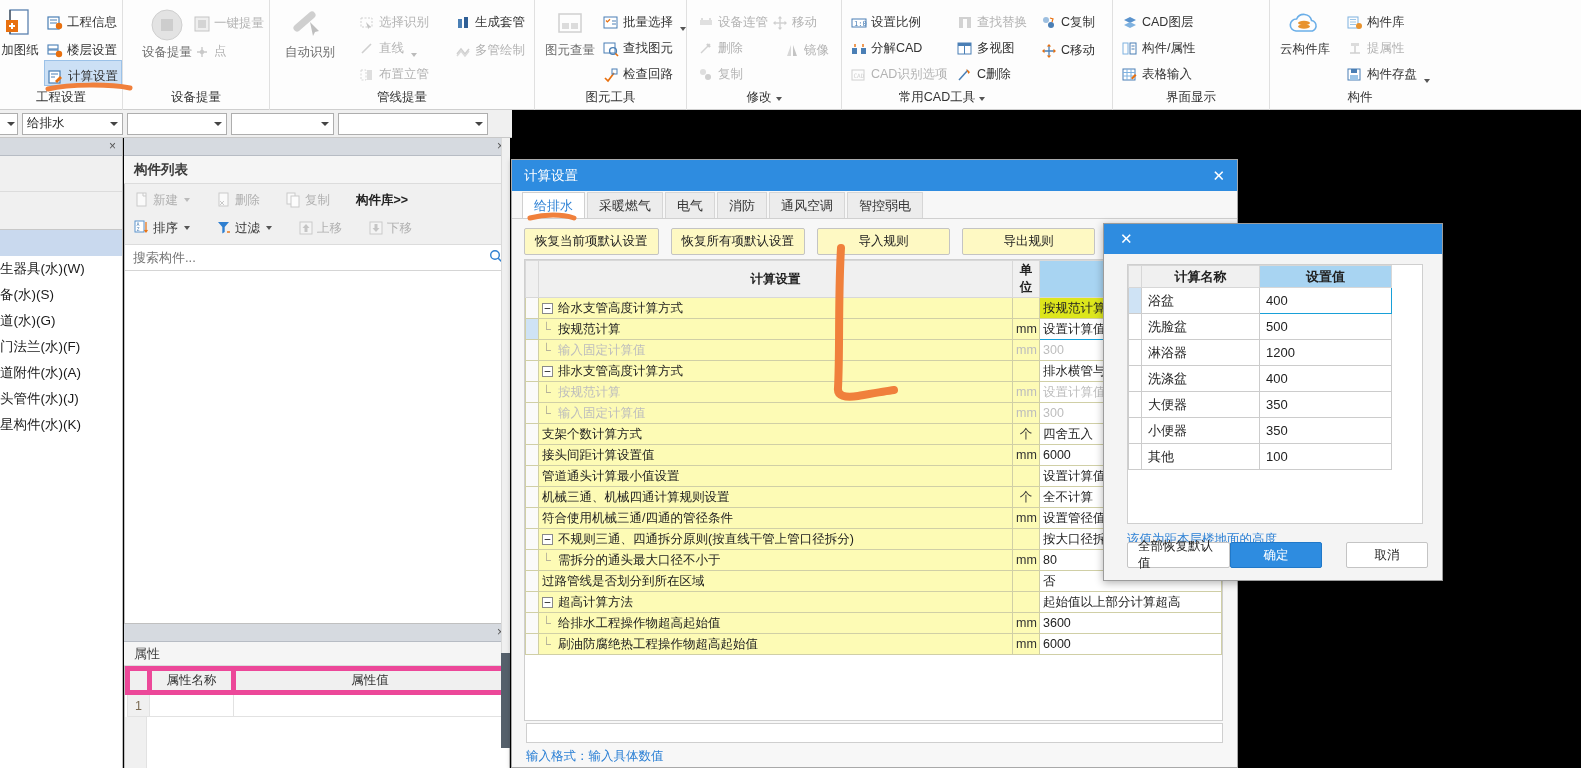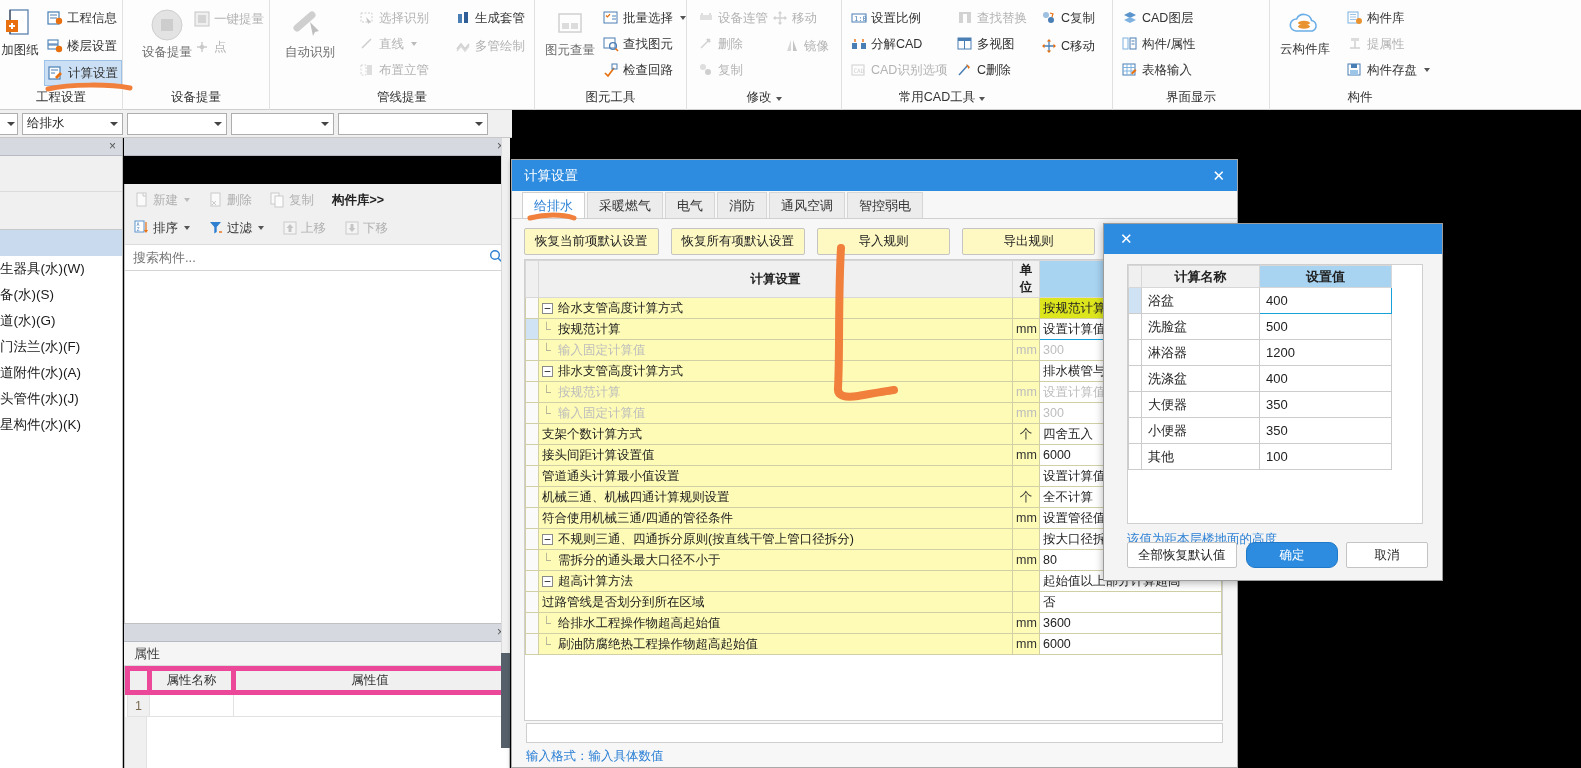--- a/index.html
+++ b/index.html
@@ -28,21 +28,21 @@
   .rgroup-title {
     position: absolute; bottom: 4px; left:0; right:0;
     text-align: center; font-size: 12.5px; color: #333;
   }
   .big-btn {
     position: absolute; text-align:center; width: 64px;
   }
   .big-btn .lbl { font-size: 12.5px; color:#6d6d6d; margin-top:2px; }
   .big-btn.enabled .lbl { color:#333; }
   .sm-btn {
-    position: absolute; height: 26px; display:flex; align-items:center;
+    position: absolute; height: 26px; display:flex; align-items:flex-end;
     gap: 4px; padding: 0 3px; font-size: 12.5px; color:#333; white-space: nowrap;
   }
   .sm-btn.disabled { color:#b3b3b3; }
   .sm-btn.sel {
     background: #cce0f5; border: 1px solid #9cc2e8;
   }
   .ic { width:16px; height:16px; flex:none; display:inline-block; position:relative; }
   .caret {
     width:0;height:0;border-left:3.5px solid transparent;border-right:3.5px solid transparent;
     border-top:4px solid #555; display:inline-block; margin-left:3px;
@@ -94,21 +94,21 @@
   .tree-item.sel { background:#c9d9ee; }
 
   
   .complist {
     position:absolute; left:124px; top:138px; width:386px; height:375px;
     background:#fff; border:1px solid #c0c0c0; border-top:none;
   }
   .cl-toolbar {
     background:#f0f0f0; border-bottom:1px solid #dcdcdc; padding:2px 4px;
   }
-  .cl-row { display:flex; align-items:center; height:28px; gap:8px; }
+  .cl-row { display:flex; align-items:center; height:28px; gap:16px; }
   .cl-btn { display:flex; align-items:center; gap:3px; font-size:12.5px; padding:2px 5px; color:#333; white-space:nowrap;}
   .cl-btn.disabled { color:#b0b0b0; }
   .cl-btn.link { color:#222; font-weight:bold; }
   .cl-search {
     height:26px; border-bottom:1px solid #d5d5d5; display:flex; align-items:center;
     padding:12px 6px; background:#fff;
   }
   .cl-search input {
     flex:1; border:none; outline:none; font-size:13px; color:#999;
     font-family:"Liberation Sans", sans-serif; background:transparent;
@@ -619,20 +619,21 @@
         <div class="tree-item"><span>门法兰(水)(F)</span></div>
         <div class="tree-item"><span>道附件(水)(A)</span></div>
         <div class="tree-item"><span>头管件(水)(J)</span></div>
         <div class="tree-item"><span>星构件(水)(K)</span></div>
       </div>
     </div>
 
     <div style="position:absolute;left:124px;top:28px;width:386px;height:18px;background:#d6dae0;border-bottom:1px solid #b7bcc4;">
       <span style="position:absolute;right:6px;top:1px;font-size:12px;color:#555;">×</span>
     </div>
+    <div style="position:absolute;left:124px;top:46px;width:386px;height:28px;background:#f5f5f5;border-bottom:1px solid #dcdcdc;display:flex;align-items:center;padding-left:10px;font-size:13.5px;font-weight:bold;color:#3a3a3a;">构件列表</div>
 
     <div class="complist" style="top:74px;height:440px;">
       <div class="cl-toolbar">
         <div class="cl-row">
           <div class="cl-btn disabled">
             <span class="ic"><svg width="16" height="16">
                   <rect x="3" y="1" width="9" height="13" fill="#fafafa" stroke="#cacaca"></rect>
                   <path d="M9 1v3h3" fill="none" stroke="#cacaca"></path>
                 </svg></span>
             <span>新建</span>
@@ -870,30 +871,30 @@
 
           <tr>
             <td class="gut"></td>
             <td class="nm ind2"><span class="elbow">└</span><span>需拆分的通头最大口径不小于</span></td>
             <td class="unit">mm</td>
             <td class="val">80</td>
           </tr>
 
           <tr>
             <td class="gut"></td>
+            <td class="nm ind1">过路管线是否划分到所在区域</td>
+            <td class="unit"></td>
+            <td class="val">否</td>
+          </tr>
+
+          <tr>
+            <td class="gut"></td>
             <td class="nm"><span class="tog">−</span><span>超高计算方法</span></td>
             <td class="unit"></td>
             <td class="val">起始值以上部分计算超高</td>
-          </tr>
-
-          <tr>
-            <td class="gut"></td>
-            <td class="nm ind1">过路管线是否划分到所在区域</td>
-            <td class="unit"></td>
-            <td class="val">否</td>
           </tr>
 
           <tr>
             <td class="gut"></td>
             <td class="nm ind2"><span class="elbow">└</span><span>给排水工程操作物超高起始值</span></td>
             <td class="unit">mm</td>
             <td class="val">3600</td>
           </tr>
 
           <tr>
@@ -981,21 +982,21 @@
       </table>
     </div>
 
     <div class="enote">该值为距本层楼地面的高度</div>
 
     <div class="efoot">
       <div class="ebtn">
           <span>全部恢复默认值</span>
         </div>
       <div class="spacer"></div>
-      <div class="ebtn primary" style="margin-right:8px;border-radius:9px;">
+      <div class="ebtn primary" style="margin-right:24px;">
           <span>确定</span>
         </div>
       <div class="ebtn">
           <span>取消</span>
         </div>
     </div>
   </div>
 
   <svg class="anno" style="left:0;top:0;width:1581px;height:768px;">
 

